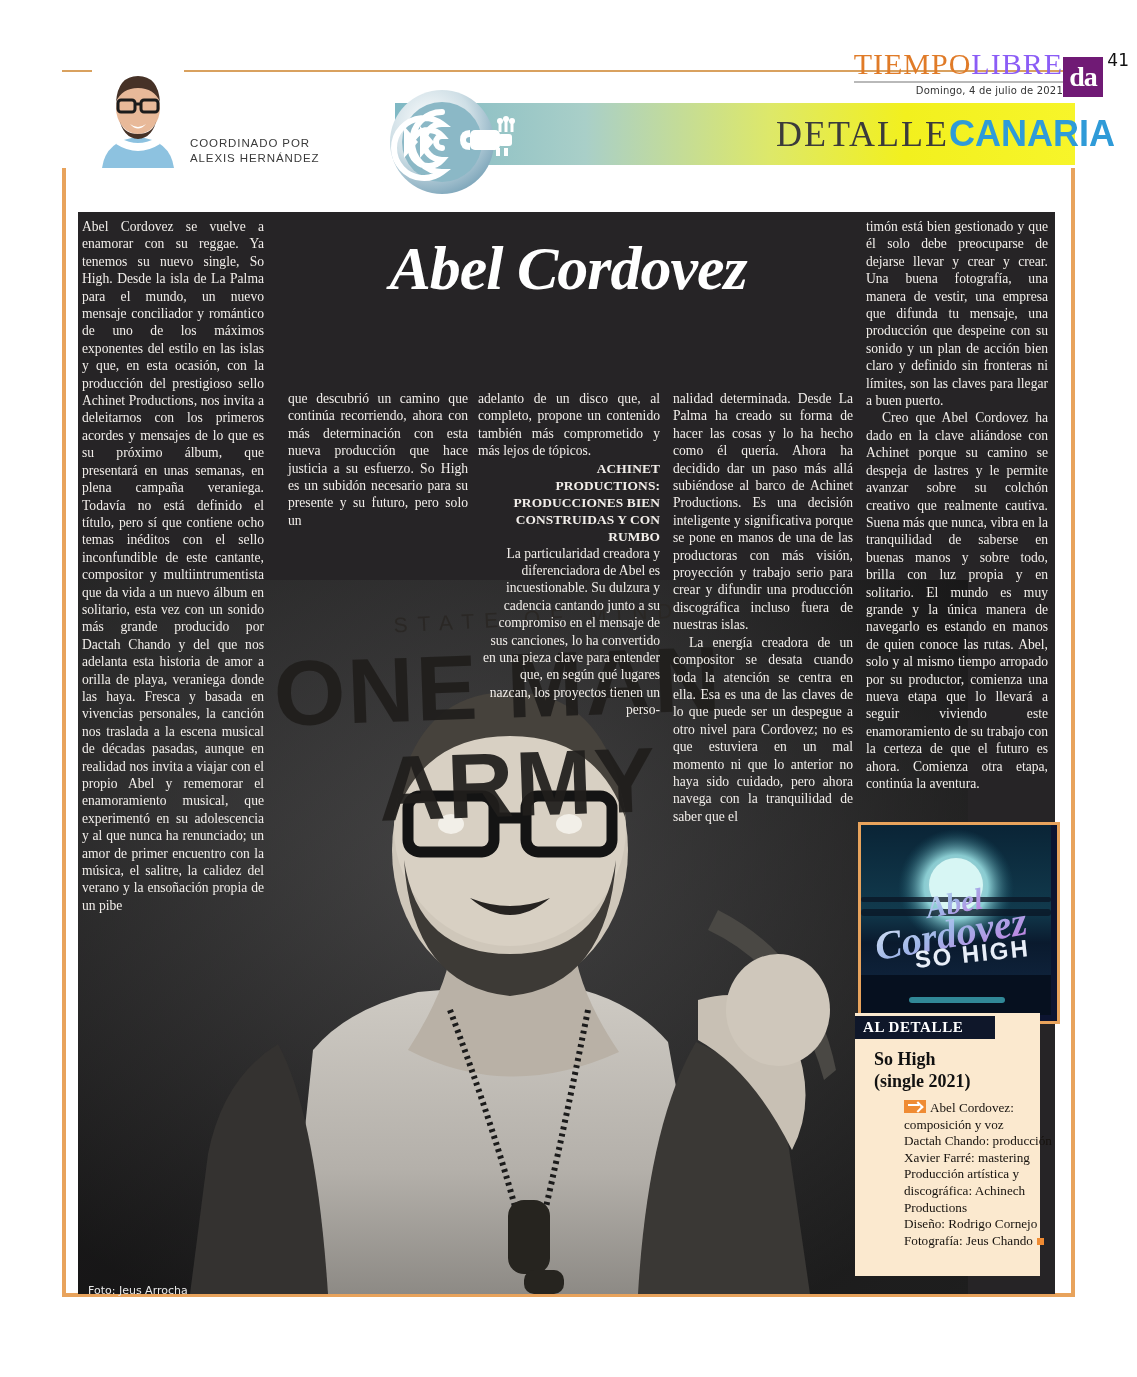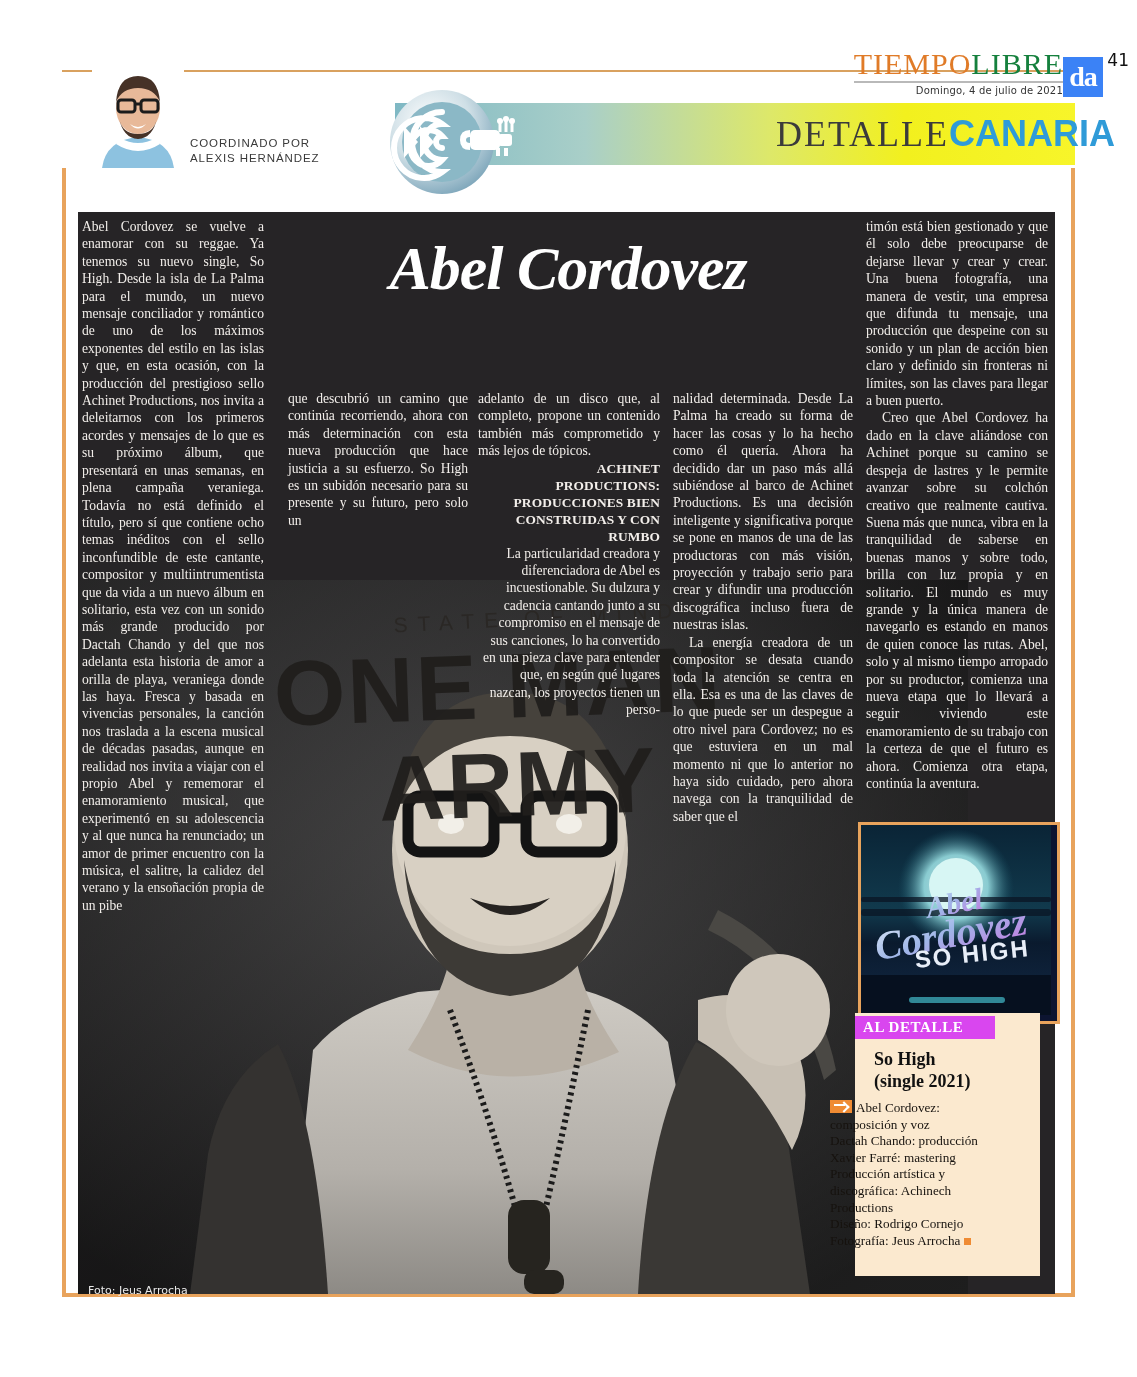--- a/index.html
+++ b/index.html
@@ -14,24 +14,24 @@
 
   
   .coord-photo{position:absolute;left:92px;top:56px;width:92px;height:112px;overflow:hidden;}
   .coord-photo svg{display:block;}
   .coord-text{position:absolute;left:190px;top:136px;font-family:Liberation Sans, sans-serif;
     font-size:11.5px;letter-spacing:.9px;color:#3a3a3a;line-height:15px;}
 
   .tl-wrap{position:absolute;right:74px;top:48px;text-align:right;}
   .tl-title{font-family:"Liberation Serif",serif;font-size:30px;letter-spacing:1px;line-height:32px;}
   .tl-title .tiempo{color:#e07b28;}
-  .tl-title .libre{color:#15803d;}
+  .tl-title .libre{color:#8b5cf6;}
   .tl-rule{height:1.5px;background:#b9b9b9;margin:1px 0 2px 0;}
   .tl-date{font-family:"DejaVu Sans",sans-serif;font-size:10px;color:#333;letter-spacing:.2px;}
-  .da-logo{position:absolute;right:34px;top:57px;width:40px;height:40px;background:#3b82f6;
+  .da-logo{position:absolute;right:34px;top:57px;width:40px;height:40px;background:#701a75;
     color:#fff;font-family:"Liberation Serif",serif;font-weight:bold;font-size:28px;
     line-height:40px;text-align:center;letter-spacing:-1px;}
   .pagenum{position:absolute;right:8px;top:50px;font-family:"DejaVu Sans",sans-serif;
     font-size:17px;color:#111;}
 
   
   .banner{position:absolute;left:395px;top:103px;width:680px;height:62px;
     background:linear-gradient(90deg,#7fb8c4 0%,#a9cfc8 28%,#dde86a 55%,#f2f01e 75%,#f7f52a 100%);}
   .banner-txt{position:absolute;right:22px;top:112px;font-family:"Liberation Sans",sans-serif;
     font-size:36px;font-weight:bold;letter-spacing:1px;line-height:44px;}
@@ -66,25 +66,25 @@
     font-family:"DejaVu Sans",sans-serif;font-size:11px;margin-top:22px;}
 
   
   .cover{position:absolute;left:858px;top:822px;width:196px;height:196px;
     border:3px solid #e8a35c;overflow:hidden;background:#0c1430;}
 
   
   .detail{position:absolute;left:855px;top:1013px;width:185px;height:263px;
     background:#fbe9cf;}
   .detail-tab{position:absolute;left:855px;top:1016px;width:140px;height:23px;
-    background:#d946ef;color:#fff;font-family:"Liberation Serif",serif;font-weight:bold;
+    background:#0f172a;color:#fff;font-family:"Liberation Serif",serif;font-weight:bold;
     font-size:15px;letter-spacing:.6px;line-height:23px;padding-left:8px;box-sizing:border-box;}
   .detail-title{position:absolute;left:874px;top:1048px;width:160px;
     font-family:"Liberation Serif",serif;font-weight:bold;font-size:18px;line-height:22px;color:#111;}
-  .detail-body{position:absolute;left:830px;top:1100px;width:152px;
+  .detail-body{position:absolute;left:904px;top:1100px;width:152px;
     font-family:"Liberation Serif",serif;font-size:13.2px;line-height:16.6px;color:#16120e;}
   .arrow{display:inline-block;width:22px;height:13px;background:#ef8b33;position:relative;
     vertical-align:-1px;margin-right:4px;}
   .arrow:after{content:"";position:absolute;left:4px;top:4px;width:11px;height:2px;background:#fff;}
   .arrow:before{content:"";position:absolute;right:4px;top:2.5px;width:6px;height:6px;
     border-top:2px solid #fff;border-right:2px solid #fff;transform:rotate(45deg);}
   .endsq{display:inline-block;width:7px;height:7px;background:#ef8b33;margin-left:4px;}
 </style>
 </head>
 <body>
@@ -302,16 +302,16 @@
   <div class="detail-title">
     <div>So High</div>
     <div>(single 2021)</div>
   </div>
   <div class="detail-body">
     <div><span class="arrow"></span><span>Abel Cordovez: composición y voz</span></div>
     <div>Dactah Chando: producción</div>
     <div>Xavier Farré: mastering</div>
     <div>Producción artística y discográfica: Achinech Productions</div>
     <div>Diseño: Rodrigo Cornejo</div>
-    <div><span>Fotografía: Jeus Arrocha</span><span class="endsq"></span></div>
+    <div><span>Fotografía: Jeus Chando</span><span class="endsq"></span></div>
   </div>
 
 </div>
 
 </body></html>

